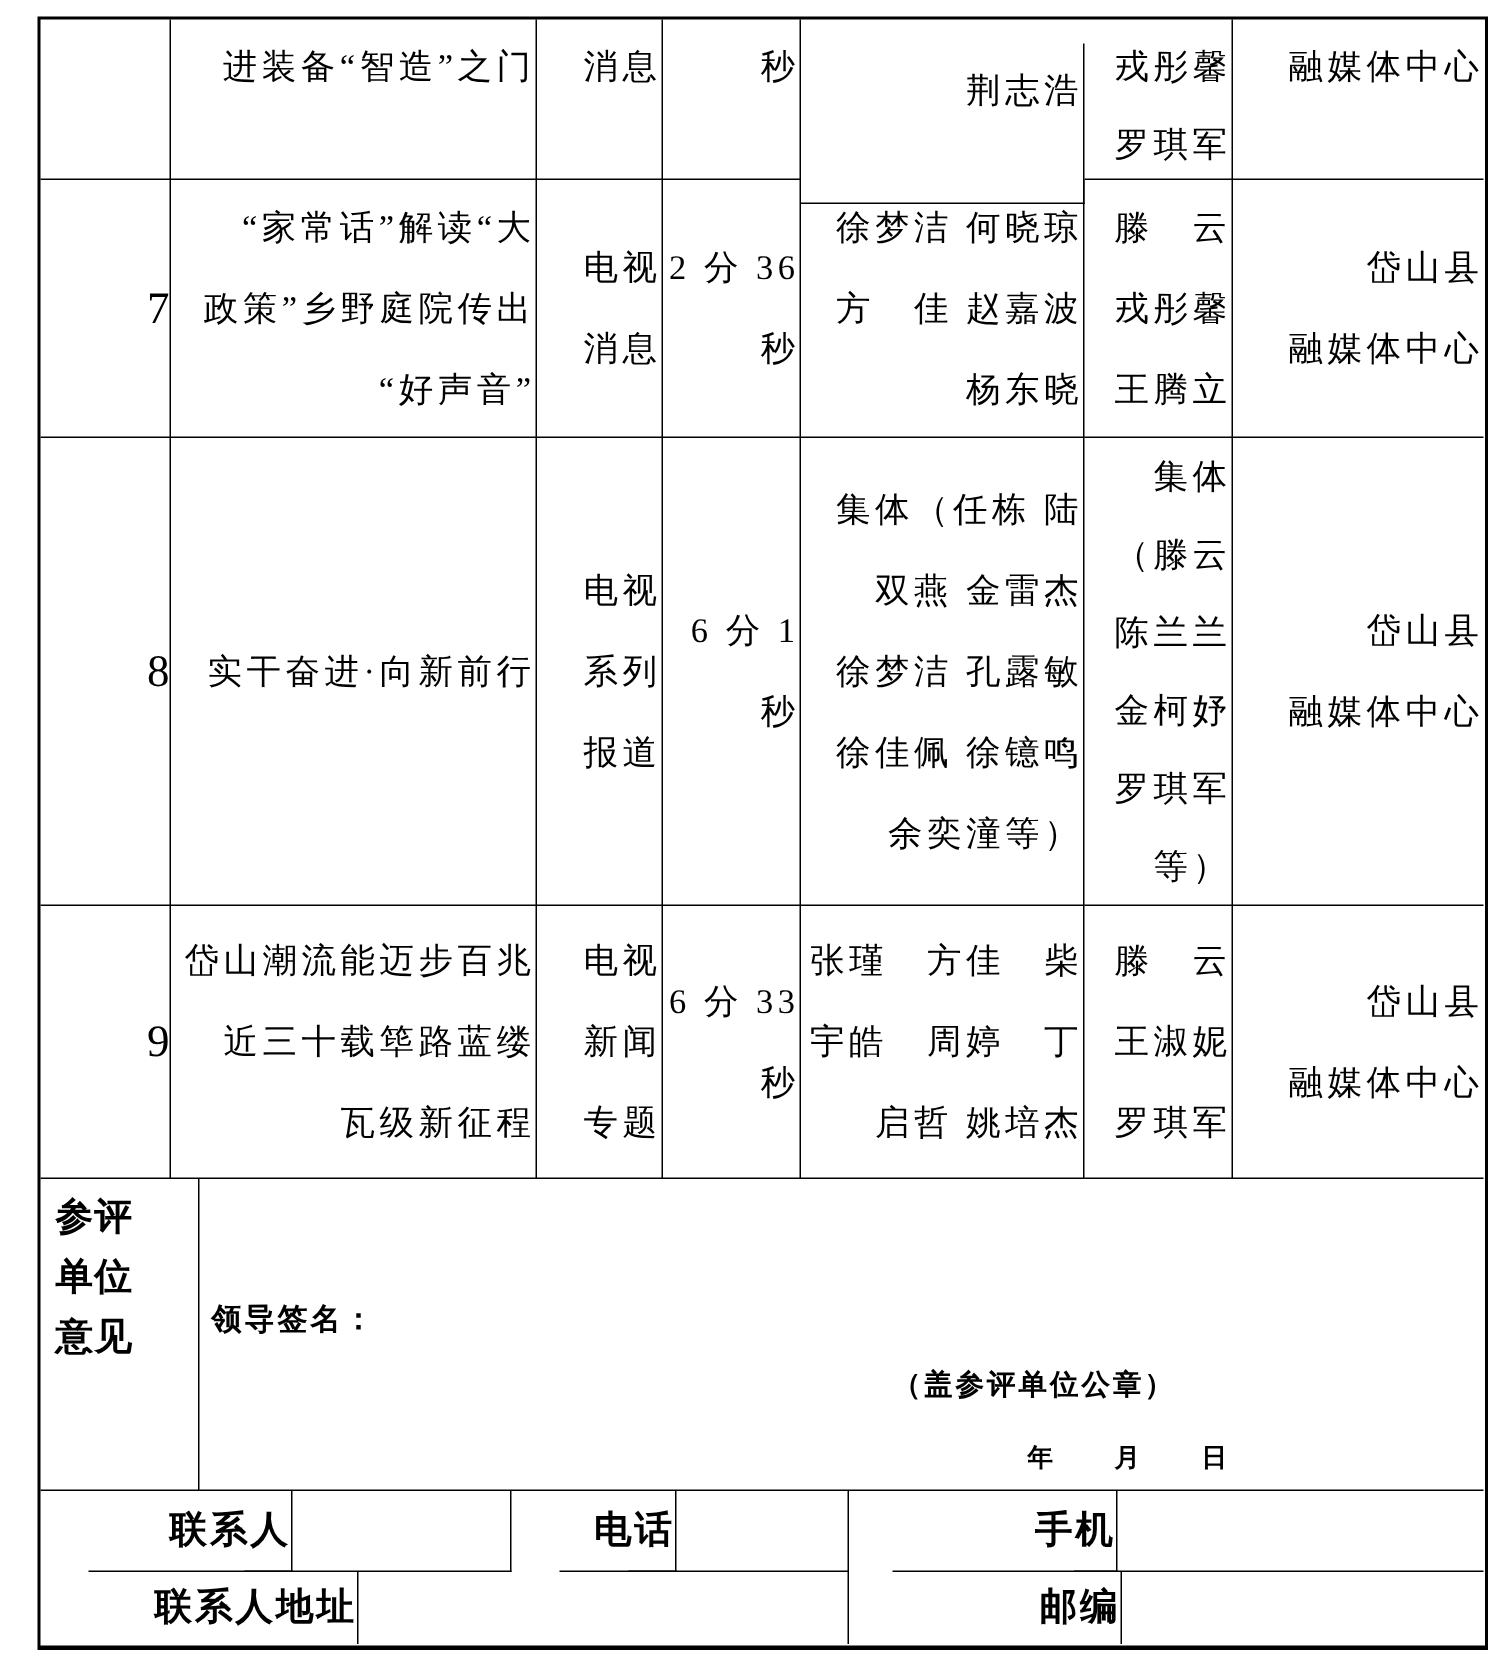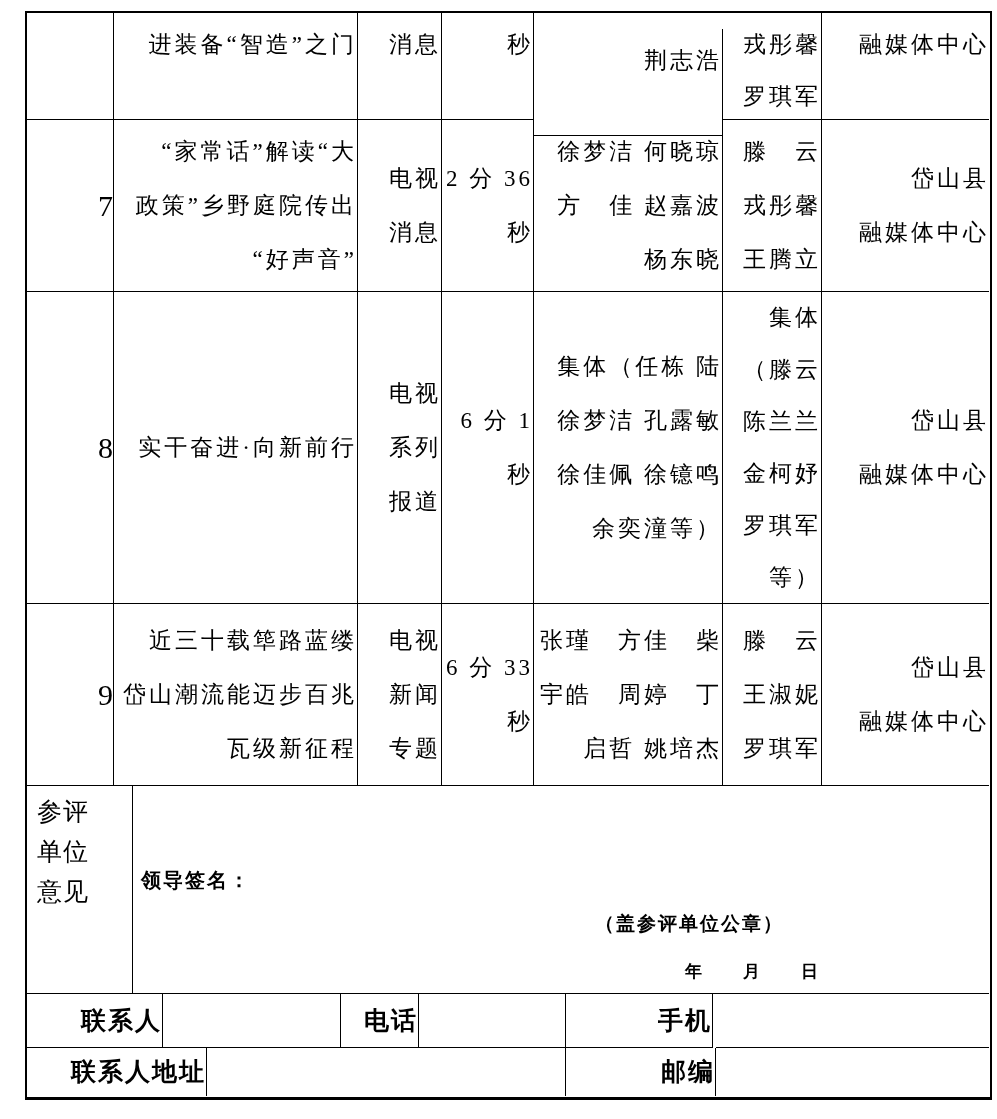--- a/index.html
+++ b/index.html
@@ -7,23 +7,23 @@
         font-family:"Liberation Serif","DejaVu Serif",serif;color:#000;}
   .tbl{position:absolute;left:25px;top:11px;width:967px;height:1089px;box-sizing:border-box;
        border:2px solid #000;border-bottom-width:3px;}
   .cell{position:absolute;box-sizing:border-box;border-right:1px solid #000;border-bottom:1px solid #000;
         display:flex;flex-direction:column;justify-content:center;align-items:flex-end;text-align:center;
         font-size:23px;letter-spacing:3px;line-height:54px;overflow:hidden;}
   .cell .ln{white-space:pre;}
   .top{justify-content:flex-start;padding-top:6px;line-height:52px;}
   .lh52{line-height:52px;}
   .num{font-size:30px;letter-spacing:0;}
-  .blabel{font-weight:bold;font-size:25px;letter-spacing:2px;}
+  .blabel{font-weight:bold;font-size:25px;letter-spacing:2px;margin-left:32px;}
   .op-label{justify-content:flex-start;align-items:flex-start;text-align:left;
-            padding:6px 0 0 10px;line-height:40px;font-weight:normal;font-size:25px;letter-spacing:1px;}
+            padding:6px 0 0 10px;line-height:40px;font-weight:bold;font-size:25px;letter-spacing:1px;}
   .op-content{display:block;position:relative;}
   .sig{position:absolute;left:8px;top:74px;font-weight:bold;font-size:20px;letter-spacing:2px;line-height:40px;}
   .stamp{position:absolute;left:462px;top:118px;font-weight:bold;font-size:19px;letter-spacing:2px;line-height:40px;}
   .dateline{position:absolute;left:552px;top:166px;font-weight:bold;font-size:17px;letter-spacing:12px;line-height:40px;white-space:pre;}
   .no-r{border-right:none;}
   .no-b{border-bottom:none;padding-left:28px;}
 </style>
 </head>
 <body>
 
@@ -88,41 +88,42 @@
       <div class="ln">电视</div>
       <div class="ln">系列</div>
       <div class="ln">报道</div>
     </div>
     <div class="cell" style="left:415px;top:279px;width:92px;height:312px">
       <div class="ln">6 分 1</div>
       <div class="ln">秒</div>
     </div>
     <div class="cell" style="left:507px;top:279px;width:189px;height:312px">
       <div class="ln">集体（任栋 陆</div>
+      <div class="ln">双燕 金雷杰</div>
       <div class="ln">徐梦洁 孔露敏</div>
       <div class="ln">徐佳佩 徐镱鸣</div>
       <div class="ln">余奕潼等）</div>
     </div>
     <div class="cell lh52" style="left:696px;top:279px;width:99px;height:312px">
       <div class="ln">集体</div>
       <div class="ln">（滕云</div>
       <div class="ln">陈兰兰</div>
       <div class="ln">金柯妤</div>
       <div class="ln">罗琪军</div>
       <div class="ln">等）</div>
     </div>
     <div class="cell no-r" style="left:795px;top:279px;width:167px;height:312px">
       <div class="ln">岱山县</div>
       <div class="ln">融媒体中心</div>
     </div>
 
     <div class="cell num" style="left:0;top:591px;width:87px;height:182px">9</div>
     <div class="cell" style="left:87px;top:591px;width:244px;height:182px">
+      <div class="ln">岱山潮流能迈步百兆</div>
       <div class="ln">近三十载筚路蓝缕</div>
-      <div class="ln">岱山潮流能迈步百兆</div>
       <div class="ln">瓦级新征程</div>
     </div>
     <div class="cell" style="left:331px;top:591px;width:84px;height:182px">
       <div class="ln">电视</div>
       <div class="ln">新闻</div>
       <div class="ln">专题</div>
     </div>
     <div class="cell" style="left:415px;top:591px;width:92px;height:182px">
       <div class="ln">6 分 33</div>
       <div class="ln">秒</div>

